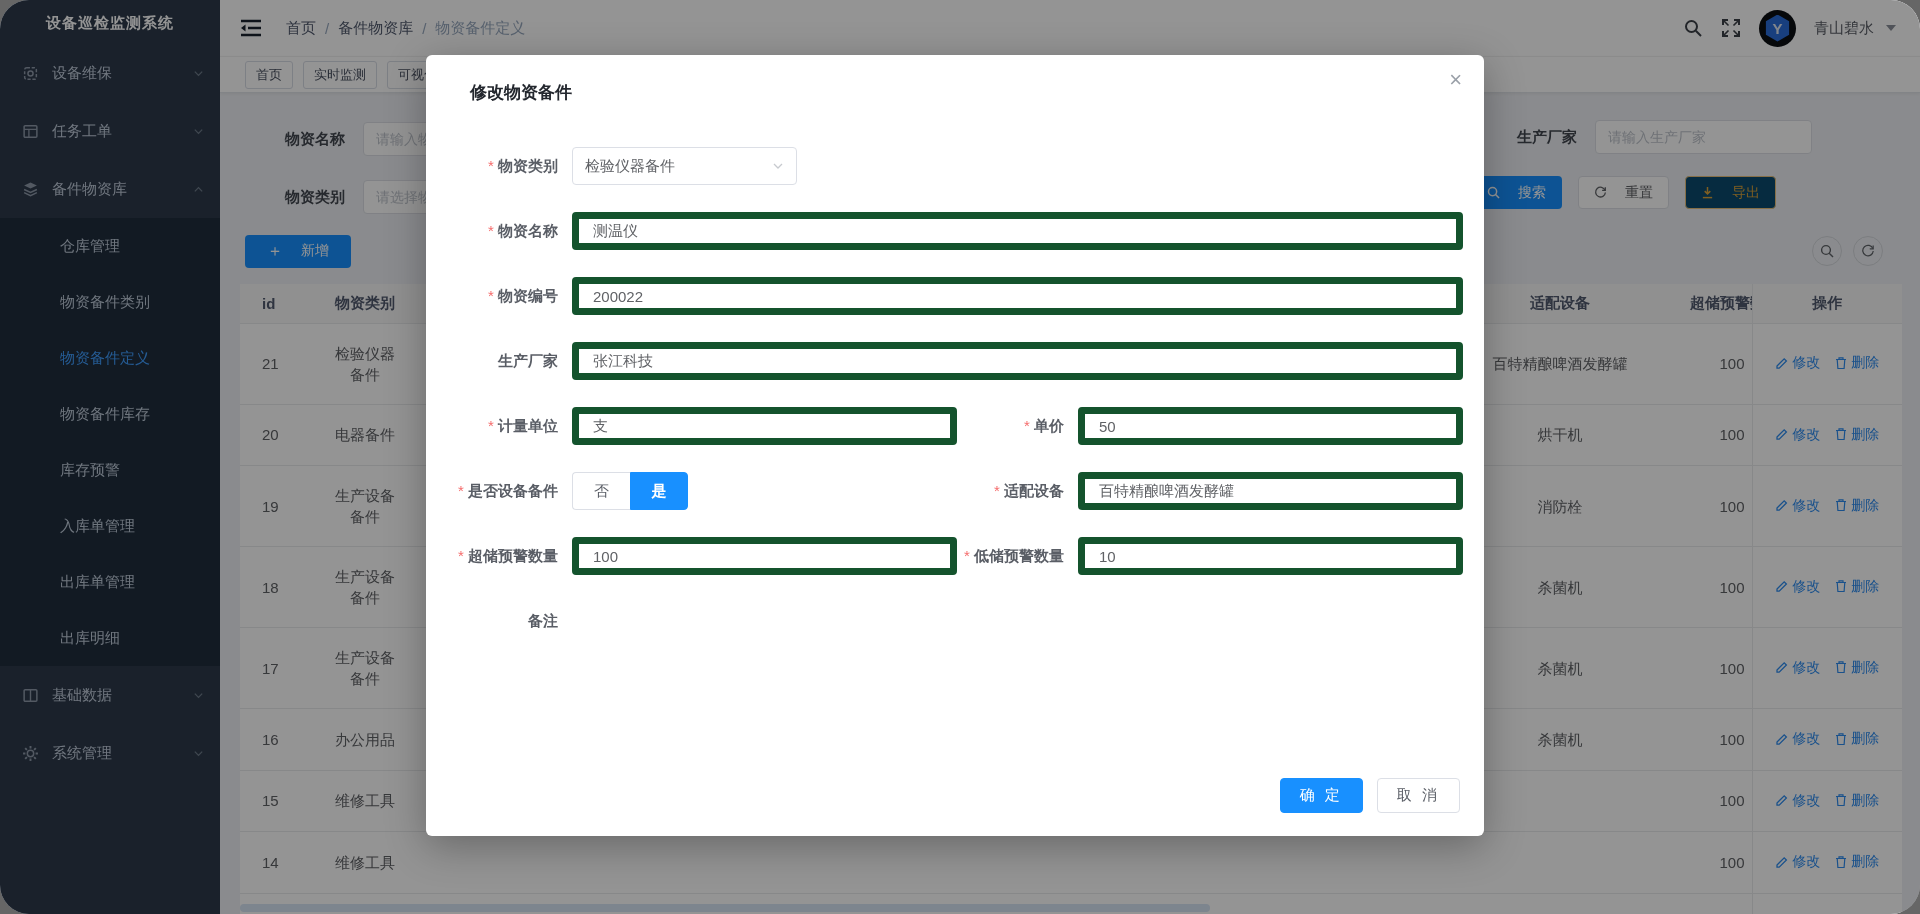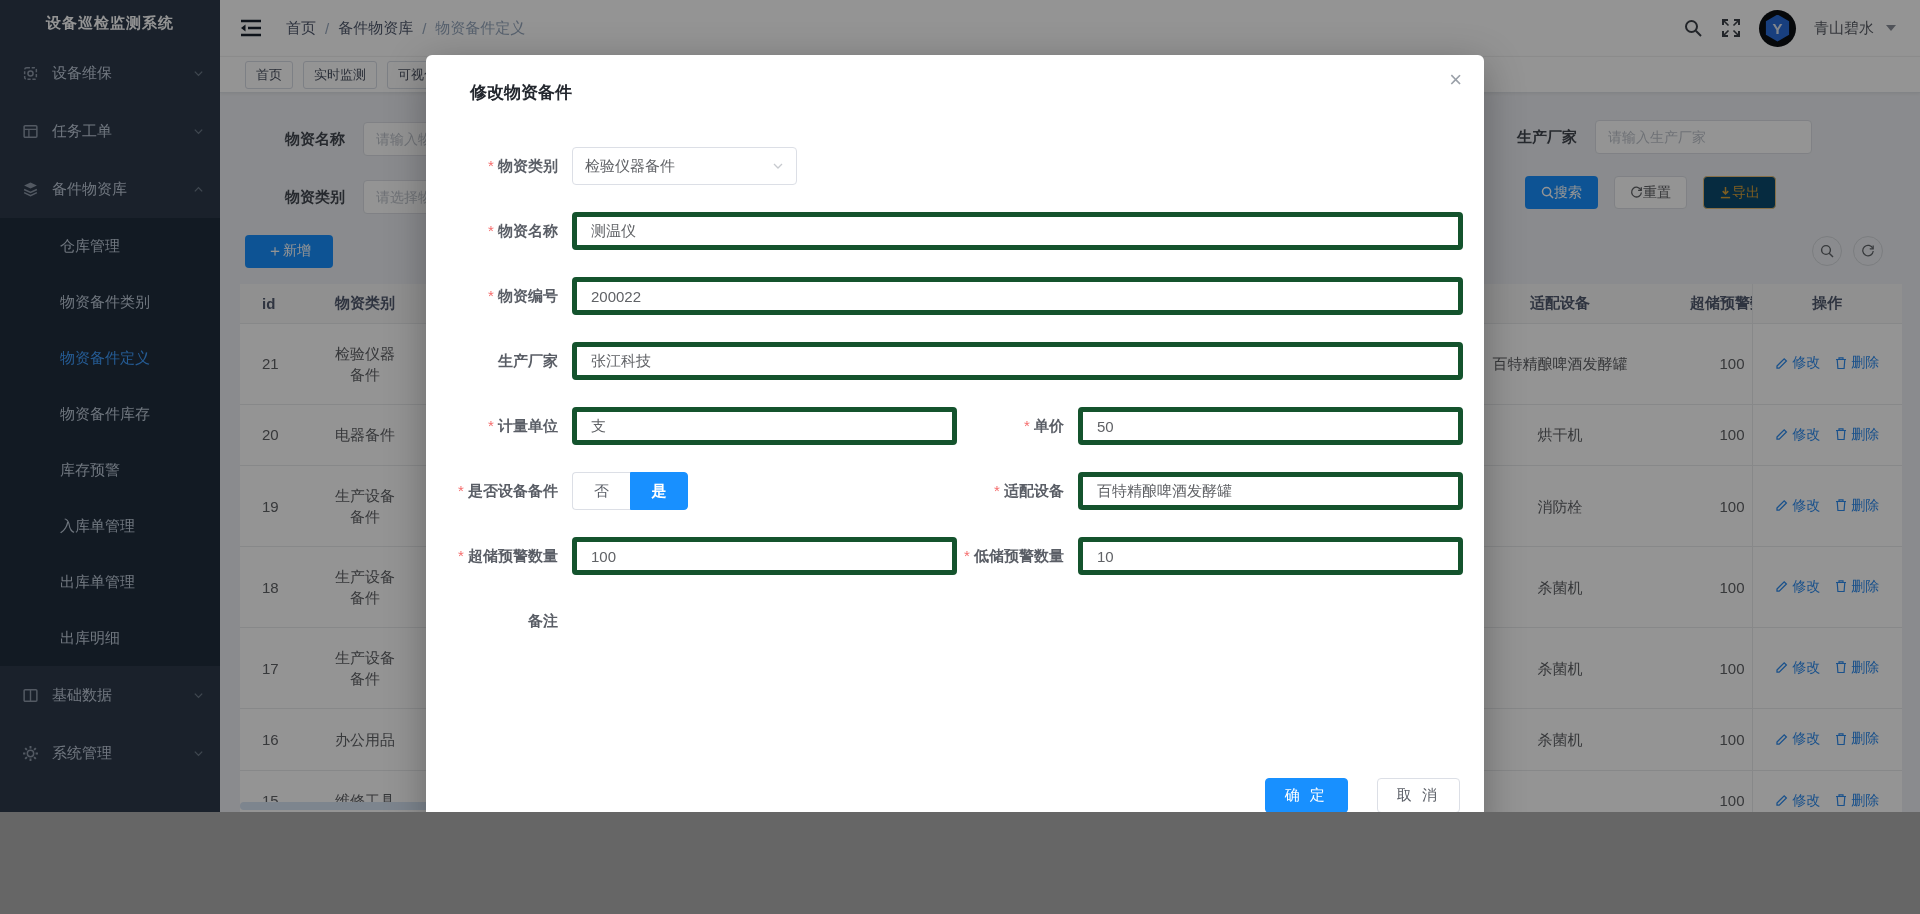--- a/index.html
+++ b/index.html
@@ -1,17 +1,17 @@
 <!DOCTYPE html>
 <html><head>
 <meta charset="utf-8">
 <style>
   * { box-sizing: border-box; margin: 0; padding: 0; }
   body { background:#666; font-family:"Liberation Sans","DejaVu Sans",sans-serif; }
-  .app { position:relative; width:1920px; height:812px; overflow:hidden; background:#eef0f4; }
+  .app { position:relative; width:1920px; height:914px; overflow:hidden; background:#eef0f4;border-radius:29px; }
 
   
   .sidebar { position:absolute; left:0; top:0; width:220px; height:914px; background:#2d3a4b; z-index:10; }
   .logo { height:44px; line-height:46px; text-align:center; color:#ffffff; font-weight:bold; font-size:15px; letter-spacing:1px; }
   .menu-item { height:58px; display:flex; align-items:center; padding:0 16px 0 22px; color:#c0cbda; font-size:15px; cursor:pointer; }
   .mi-icon { width:17px; height:17px; margin-right:13px; flex:0 0 auto; opacity:.9; }
   .mi-label { flex:1; }
   .mi-arrow { width:11px; height:11px; opacity:.7; }
   .mi-arrow.up { transform:rotate(180deg); }
   .submenu { background:#1f2d3d; }
@@ -42,21 +42,21 @@
   .search-row.r1 { top:27px; }
   .search-row.r2 { top:85px; }
   .s-label { font-size:15px; font-weight:bold; color:#424750; margin-right:18px; }
   .s-input { width:240px; height:34px; border:1px solid #dcdfe6; border-radius:4px; padding:0 12px; font-size:14px; color:#606266; outline:none; background:#fff; }
   .s-input::placeholder { color:#bfc4cc; }
 
   .maker-group { position:absolute; top:27px; right:108px; display:flex; align-items:center; }
   .maker-group .s-input { width:217px; }
 
   .btn-group { position:absolute; top:83px; right:144px; display:flex; align-items:center; gap:16px; }
-  .btn { height:33px; border-radius:4px; font-size:14px; display:inline-flex; align-items:center; justify-content:center; gap:0; cursor:pointer; border:1px solid transparent; padding:0 15px; white-space:nowrap; }
+  .btn { height:33px; border-radius:4px; font-size:14px; display:inline-flex; align-items:center; justify-content:center; gap:18px; cursor:pointer; border:1px solid transparent; padding:0 15px; white-space:nowrap; }
   .btn-primary { background:#1890ff; color:#fff; }
   .btn-plain { background:#fff; border-color:#dcdfe6; color:#606266; }
   .btn-warning { background:#0c4a6e; border-color:#e7c07a; color:#d8a23a; }
 
   .toolbar { position:absolute; top:141px; left:25px; right:37px; height:34px; display:flex; align-items:center; }
   .tool-icons { margin-left:auto; display:flex; gap:11px; }
   .circle-icon { width:30px; height:30px; border-radius:50%; border:1px solid #d4d7dc; display:flex; align-items:center; justify-content:center; cursor:pointer; color:#5f6368; background:transparent; }
 
   
   .table-wrap { position:absolute; top:191px; left:20px; right:18px; bottom:0; background:#fff; overflow:hidden; }
@@ -77,32 +77,32 @@
   
   .mask { position:absolute; inset:0; background:rgba(0,0,0,0.42); z-index:50; }
   .modal { position:absolute; left:426px; top:55px; width:1058px; height:781px; background:#fff; border-radius:6px; z-index:100; box-shadow:0 10px 40px rgba(0,0,0,.3); }
   .modal-title { position:absolute; top:26px; left:44px; font-size:17px; color:#23272e; font-weight:bold; }
   .modal-close { position:absolute; top:14px; right:22px; font-size:22px; color:#9aa0a8; cursor:pointer; line-height:1; font-weight:normal; }
   .modal-body { position:absolute; top:92px; left:0; right:0; }
   .frow { display:flex; align-items:center; height:38px; margin-bottom:27px; }
   .flabel { width:132px; margin-right:14px; text-align:right; font-size:15px; color:#5a5e66; font-weight:bold; white-space:nowrap; }
   .flabel2 { width:107px; text-align:right; font-size:15px; color:#5a5e66; font-weight:bold; margin-right:14px; white-space:nowrap; }
   .required::before { content:"* "; color:#f56c6c; font-weight:normal; }
-  .f-in { height:38px; border:5px solid #14532d; border-radius:4px; padding:0 14px; font-size:15px; color:#606266; outline:none; background:#fff; }
+  .f-in { height:38px; border:7px solid #14532d; border-radius:4px; padding:0 14px; font-size:15px; color:#606266; outline:none; background:#fff; }
   .f-in::placeholder { color:#bfc4cc; }
   .w-full { width:891px; }
   .w-half { width:385px; }
   .f-select { width:225px; height:38px; border:1px solid #dcdfe6; border-radius:4px; padding:0 12px; display:flex; align-items:center; font-size:15px; color:#606266; cursor:pointer; background:#fff; }
   .f-select .sel-val { flex:1; }
   .sel-arrow { width:12px; height:12px; opacity:.55; }
   .toggle { display:flex; }
   .toggle-btn { height:38px; min-width:58px; padding:0 18px; display:flex; align-items:center; justify-content:center; font-size:15px; cursor:pointer; border:1px solid #dcdfe6; background:#fff; color:#5a5e66; }
   .toggle-btn.first { border-radius:4px 0 0 4px; border-right:none; }
   .toggle-btn.on { background:#1890ff; border-color:#1890ff; color:#fff; border-radius:0 4px 4px 0; font-weight:bold; }
-  .modal-footer { position:absolute; bottom:23px; right:24px; display:flex; gap:29px; }
+  .modal-footer { position:absolute; bottom:23px; right:24px; display:flex; gap:14px; }
   .mf-btn { height:35px; border-radius:4px; font-size:15px; padding:0 19px; display:flex; align-items:center; cursor:pointer; letter-spacing:3px; }
   .mf-ok { background:#1890ff; color:#fff; border:1px solid #1890ff; }
   .mf-cancel { background:#fff; color:#5a5e66; border:1px solid #dcdfe6; }
 </style>
 </head>
 <body>
 
 <div class="app">
 
   <aside class="sidebar">

